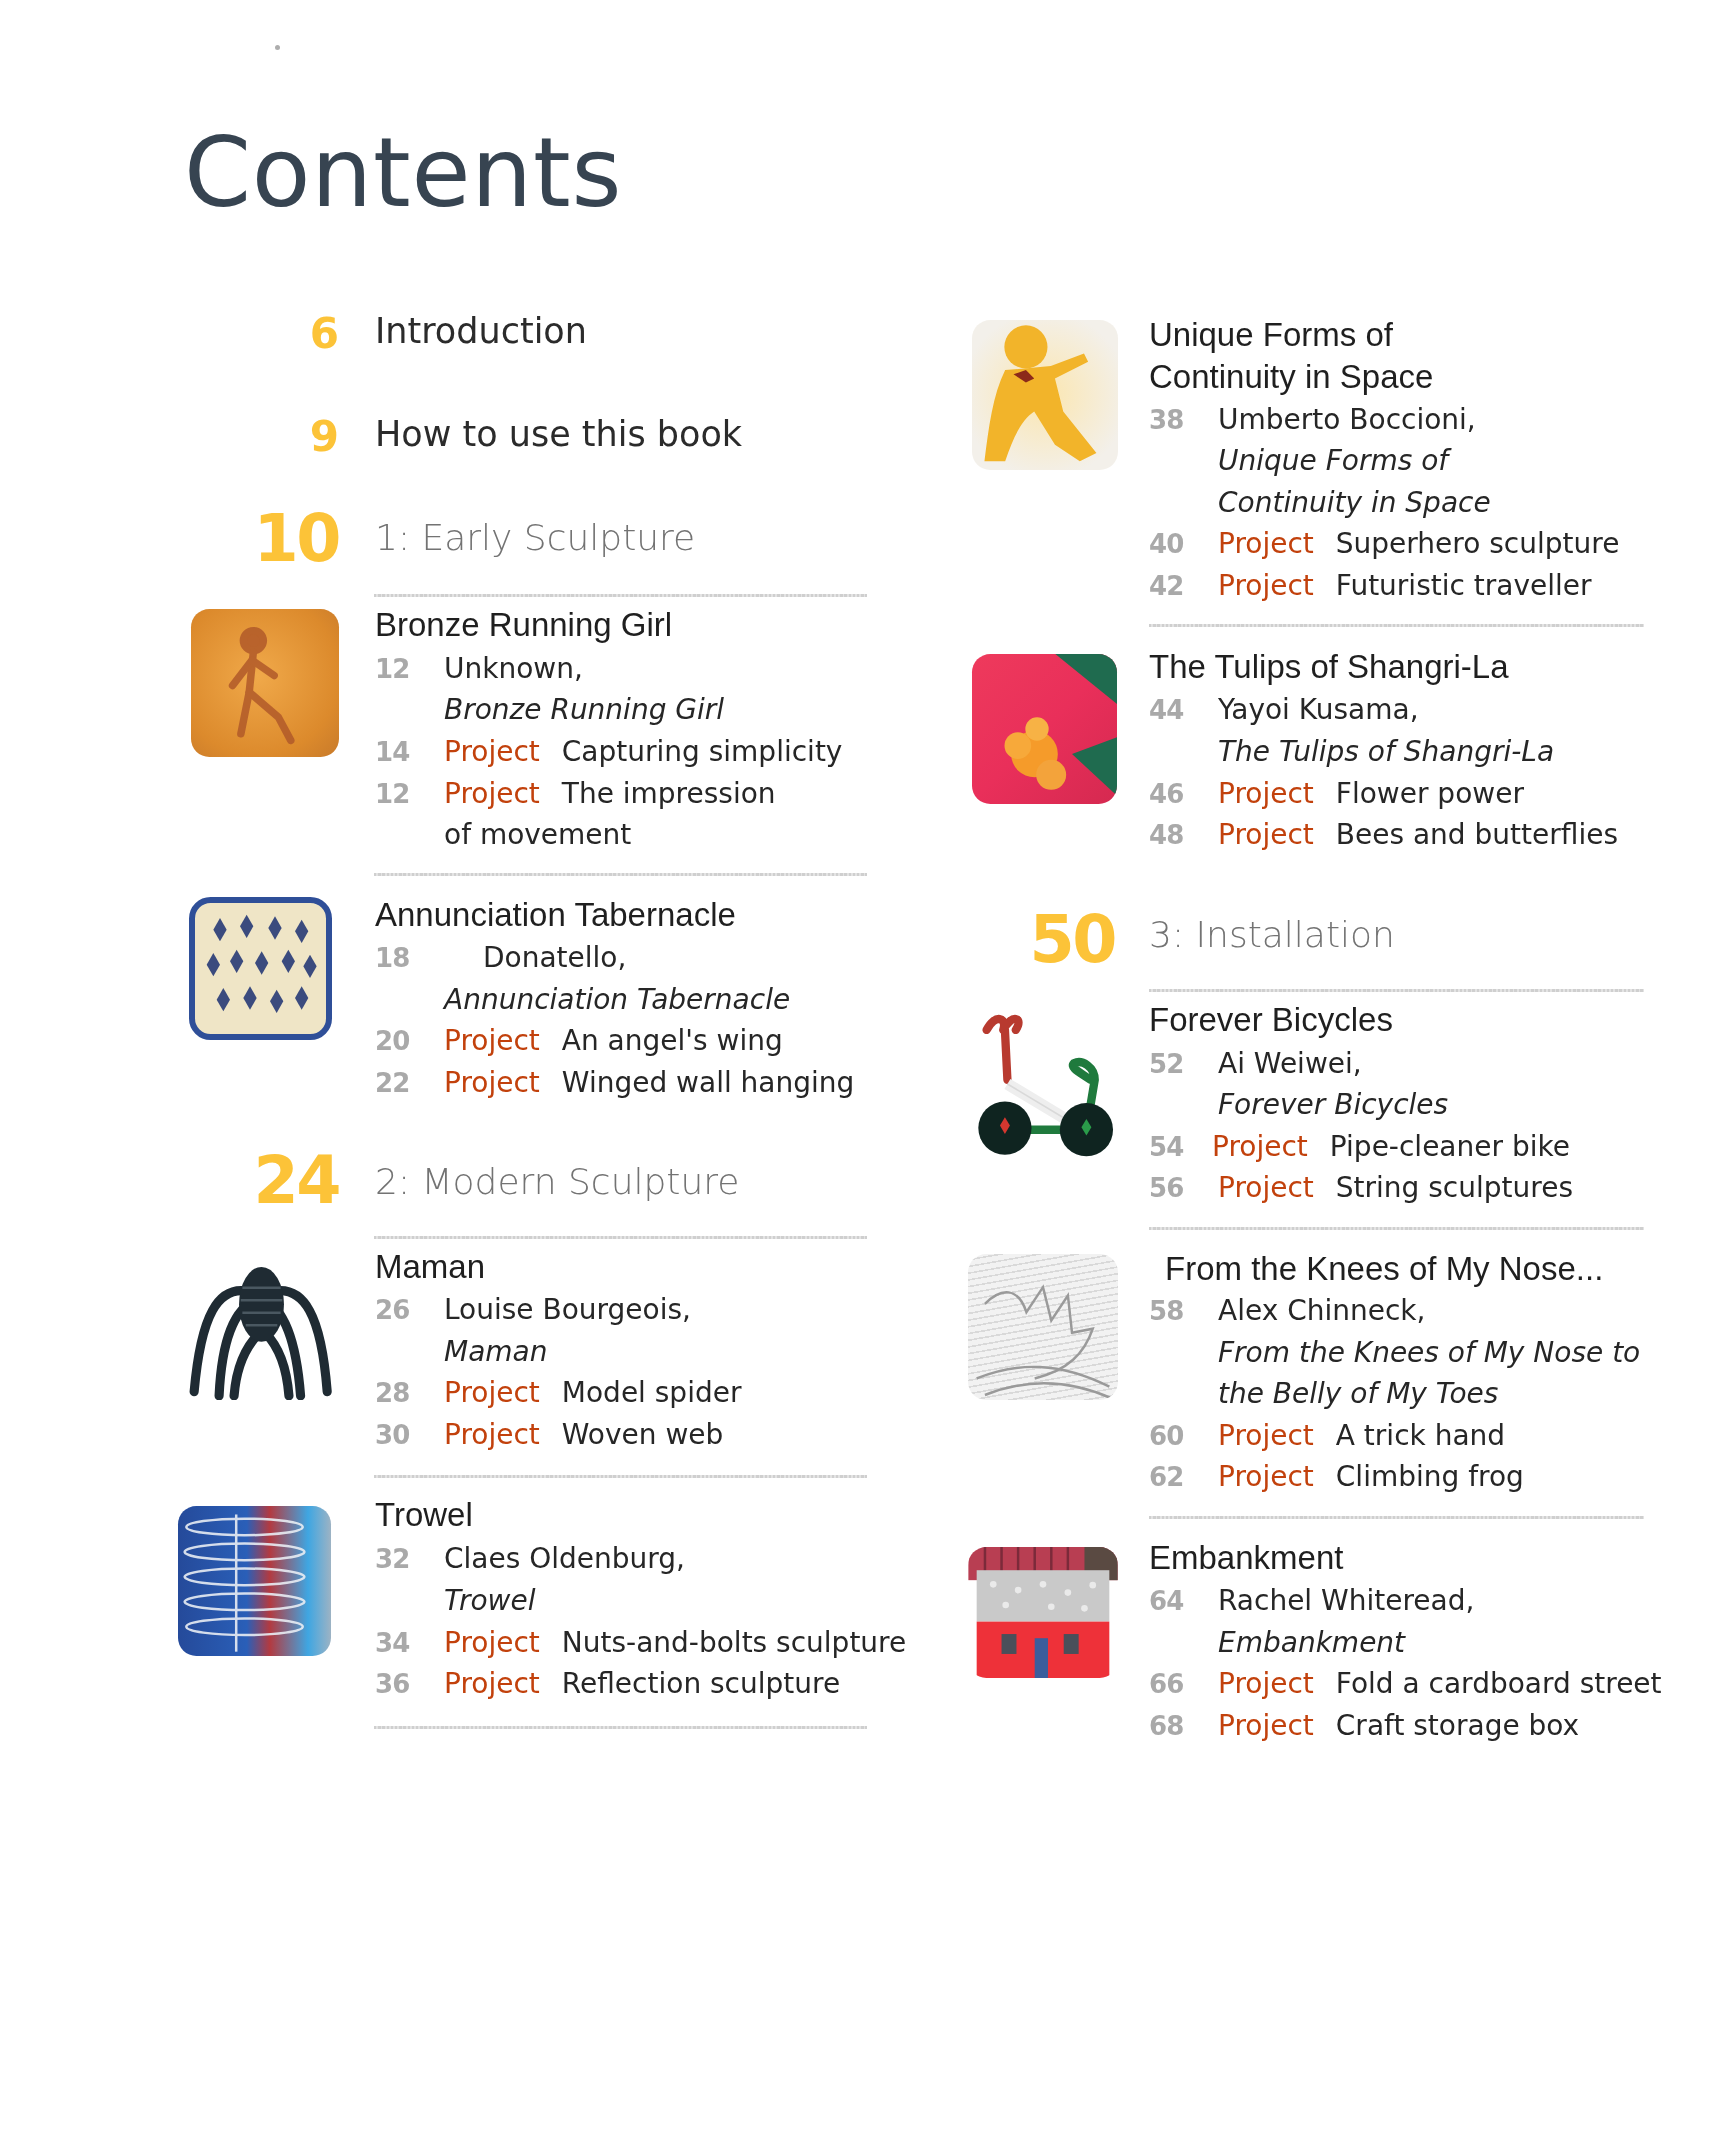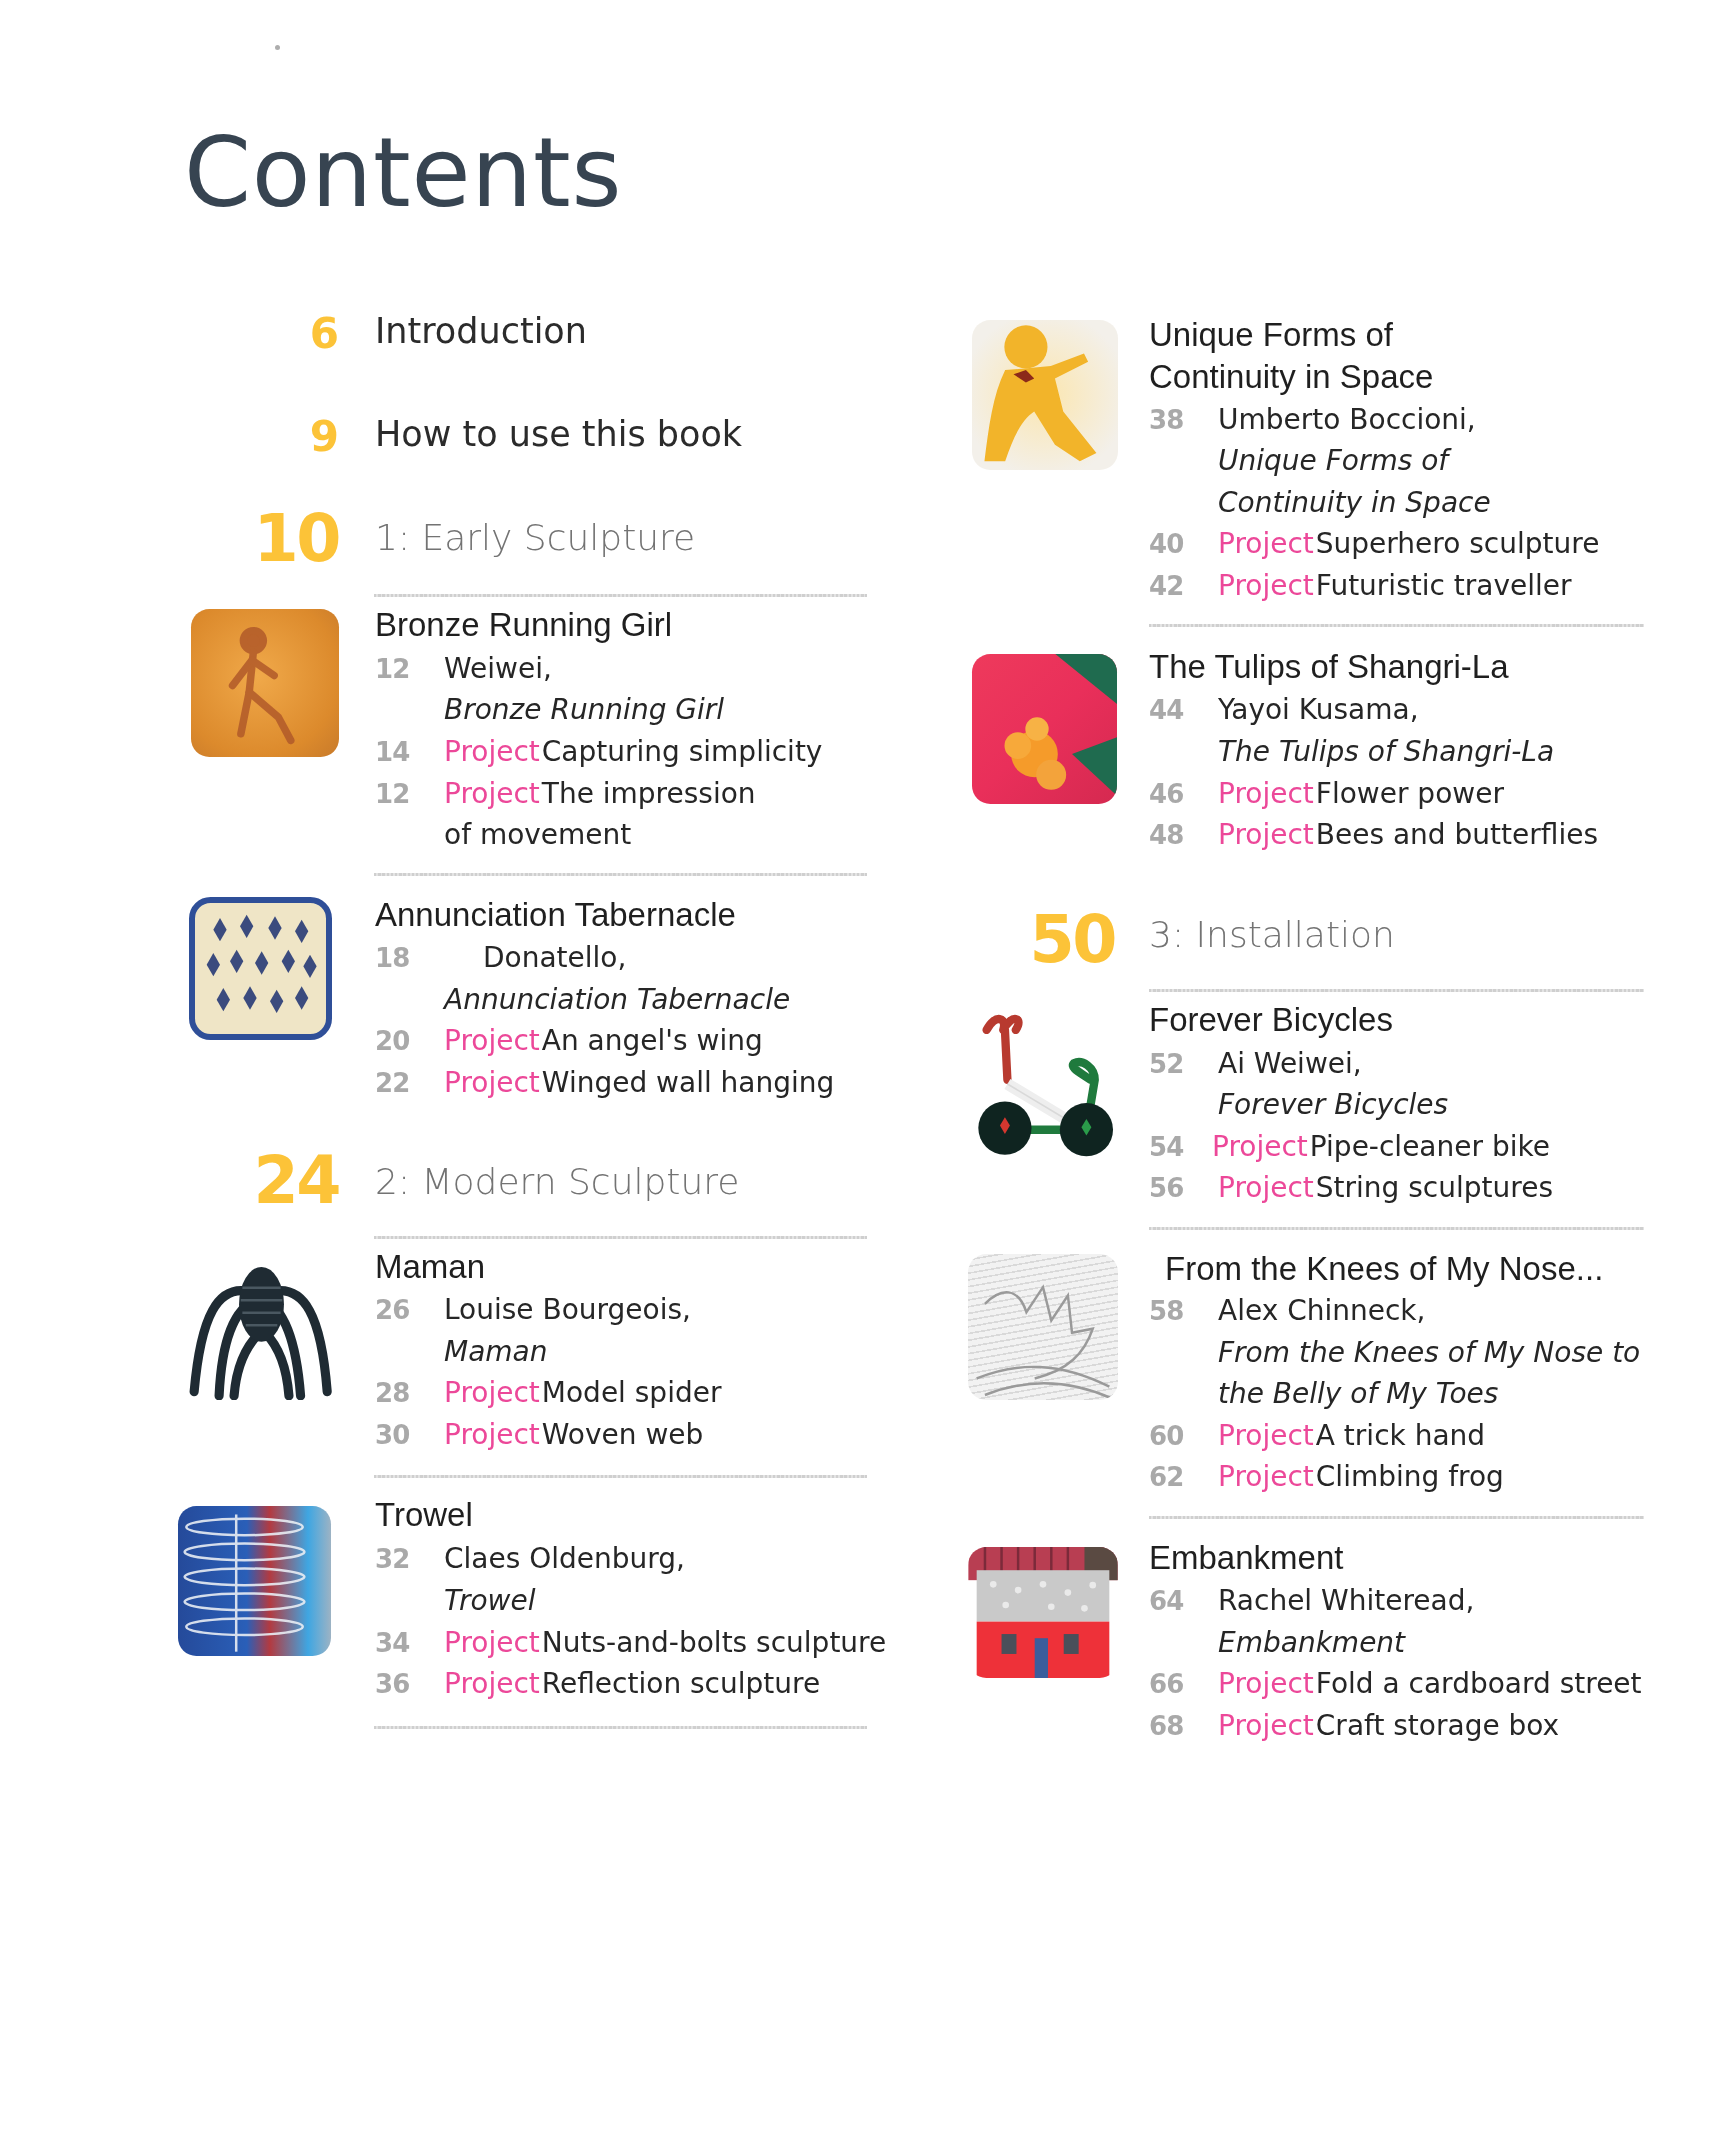--- a/index.html
+++ b/index.html
@@ -39,21 +39,21 @@
     position: absolute; border-radius: 18.3px; overflow: hidden;
   }
   .sec-title {
     position: absolute; font-family: "Liberation Sans", sans-serif; font-size: 33px;
     color: #1f1f1f; white-space: nowrap; line-height: 42px;
   }
   .row { position: absolute; white-space: nowrap; line-height: 42px; font-size: 28px; font-family: "DejaVu Sans", sans-serif; }
   .pg { position: absolute; left: 0; color: #a9a9a9; font-weight: 700; font-size: 26px; letter-spacing: -0.8px; }
   .txt { position: absolute; color: #262626; }
   .txt i, .txt.it { font-style: italic; }
-  .proj { color: #ec4899; margin-right: 2px; }
+  .proj { color: #c2410c; margin-right: 22px; }
 </style>
 </head>
 <body>
 
 <div class="speck"></div>
 
 <h1 class="page-title">Contents</h1>
 
 <div class="col col-left">
 
@@ -81,21 +81,21 @@
           <path d="M75 52 L70 100 L60 150"></path>
           <path d="M70 100 L105 130 L120 158"></path>
           <path d="M73 62 L50 92"></path>
           <path d="M74 62 L100 80"></path>
         </g>
       </svg>
     </div>
     <div class="sec-title" style="left:375px; top:604px;">Bronze Running Girl</div>
     <div class="row" style="left:375px; top:648px;">
       <span class="pg">12</span>
-      <span class="txt" style="left:69px;">Weiwei,</span>
+      <span class="txt" style="left:69px;">Unknown,</span>
     </div>
     <div class="row" style="left:375px; top:689px;">
       <span class="txt it" style="left:69px;">Bronze Running Girl</span>
     </div>
     <div class="row" style="left:375px; top:731px;">
       <span class="pg">14</span>
       <span class="txt" style="left:69px;"><span class="proj">Project</span><span>Capturing simplicity</span></span>
     </div>
     <div class="row" style="left:375px; top:773px;">
       <span class="pg">12</span>

